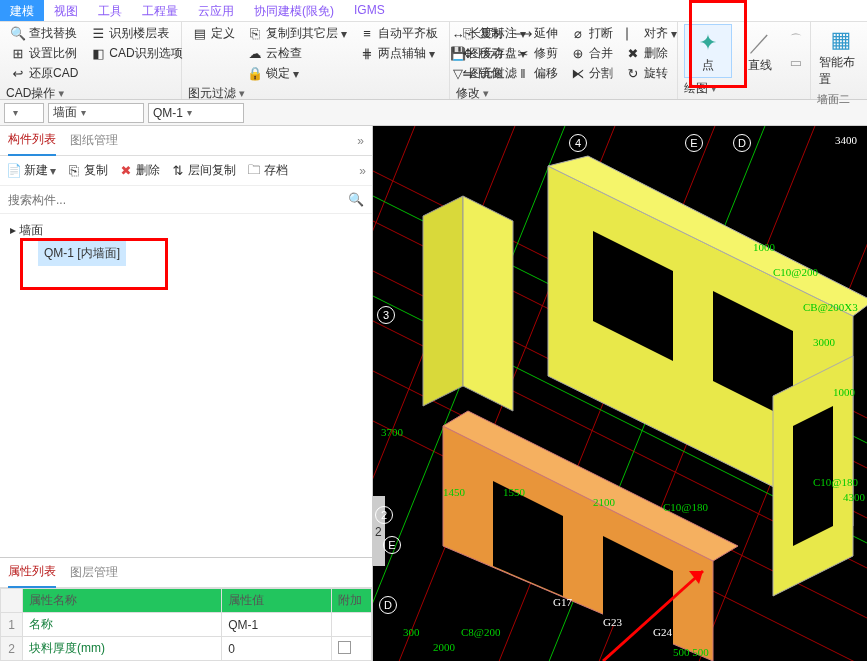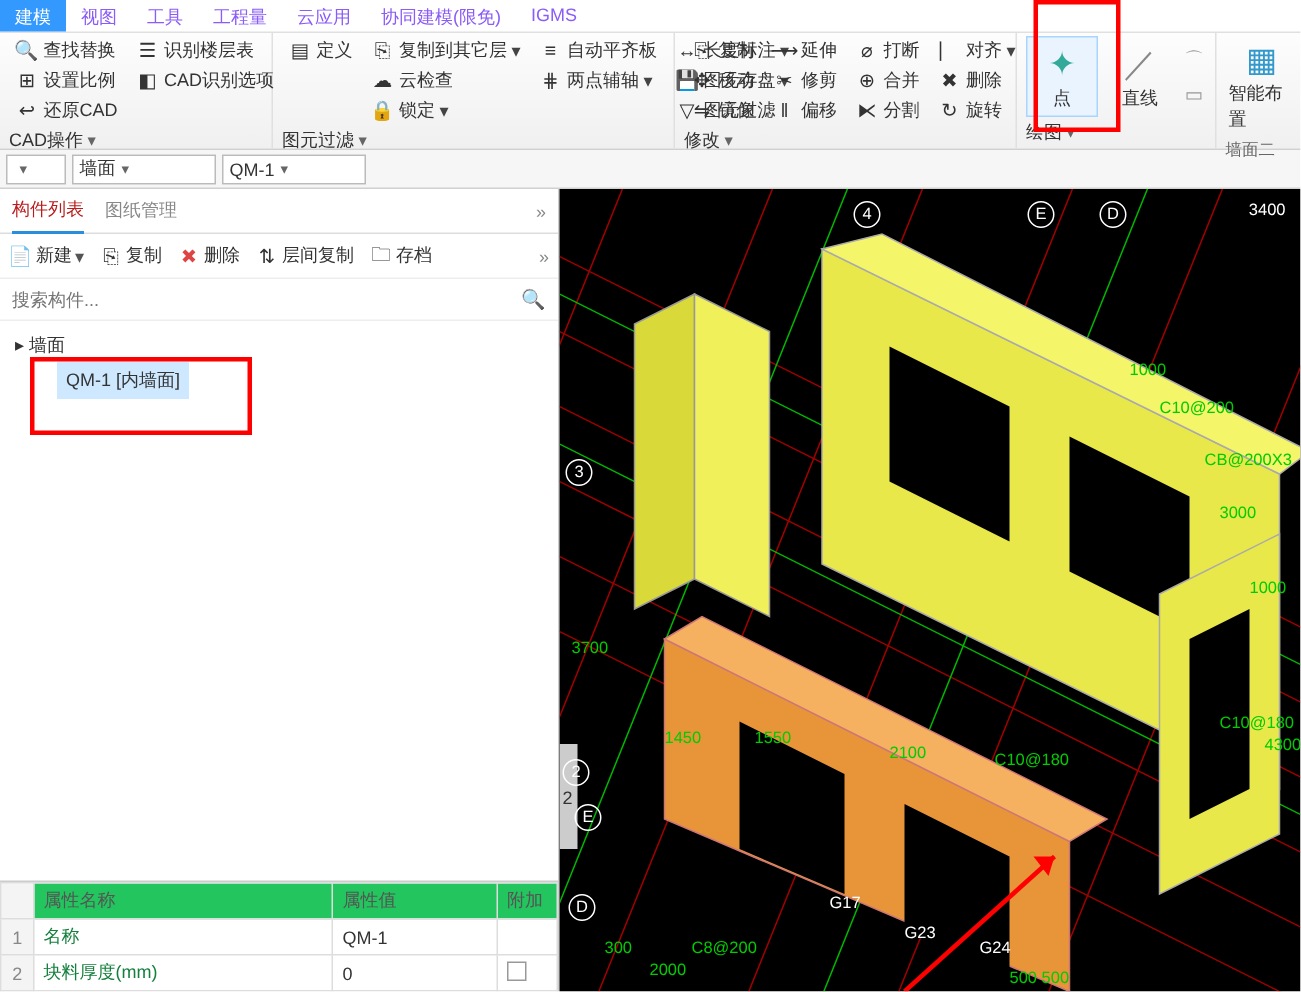--- a/index.html
+++ b/index.html
@@ -32,21 +32,21 @@
 .tree{flex:1;padding:6px 10px;position:relative;overflow:auto}
 .tree-node{padding:2px 0}
 .tree-child{margin-left:28px;padding:4px 6px;background:#cde8ff;display:inline-block}
 .prop-panel{border-top:1px solid #ccc}
 .prop-table{width:100%;border-collapse:collapse}
 .prop-table th,.prop-table td{border:1px solid #ddd;padding:3px 6px;font-size:12px;text-align:left;background:#fff}
 .prop-table th{background:#22c55e;color:#555;font-weight:normal}
 .prop-table .rownum{width:22px;text-align:center;color:#888;background:#f4f4f4}
 .prop-table .blue{color:#15803d}
 .viewport{flex:1;background:#000;position:relative;overflow:hidden}
-.axis-text{position:absolute;color:#0c0;font-family:Liberation Sans, sans-serif;font-size:11px}
+.axis-text{position:absolute;color:#0c0;font-family:Liberation Serif, serif;font-size:11px}
 .axis-marker{position:absolute;width:18px;height:18px;border:1px solid #fff;border-radius:50%;color:#fff;display:flex;align-items:center;justify-content:center;font-size:11px}
 .chk{width:13px;height:13px;border:1px solid #999;display:inline-block}
 .more{color:#888;cursor:pointer}
 </style>
 </head>
 <body>
 
 <div class="ribbon-tabs">
   <div class="ribbon-tab active">建模</div>
   <div class="ribbon-tab">视图</div>
@@ -262,20 +262,24 @@
       <input placeholder="搜索构件..." style="">
       <span class="ico" style="color:#6ab">🔍</span>
     </div>
     <div class="tree">
       <div class="tree-node">▸ <span>墙面</span></div>
       <div class="tree-child">QM-1 [内墙面]</div>
       <div class="hl-red" style="left:20px;top:24px;width:148px;height:52px"></div>
     </div>
 
     <div class="prop-panel">
+      <div class="panel-tabs">
+        <div class="ptab active">属性列表</div>
+        <div class="ptab">图层管理</div>
+      </div>
       <table class="prop-table">
         <tbody>
             <tr>
           <th class="rownum"></th>
           <th>属性名称</th>
           <th>属性值</th>
           <th style="width:40px">附加</th>
         </tr>
         <tr>
           <td class="rownum">1</td>

